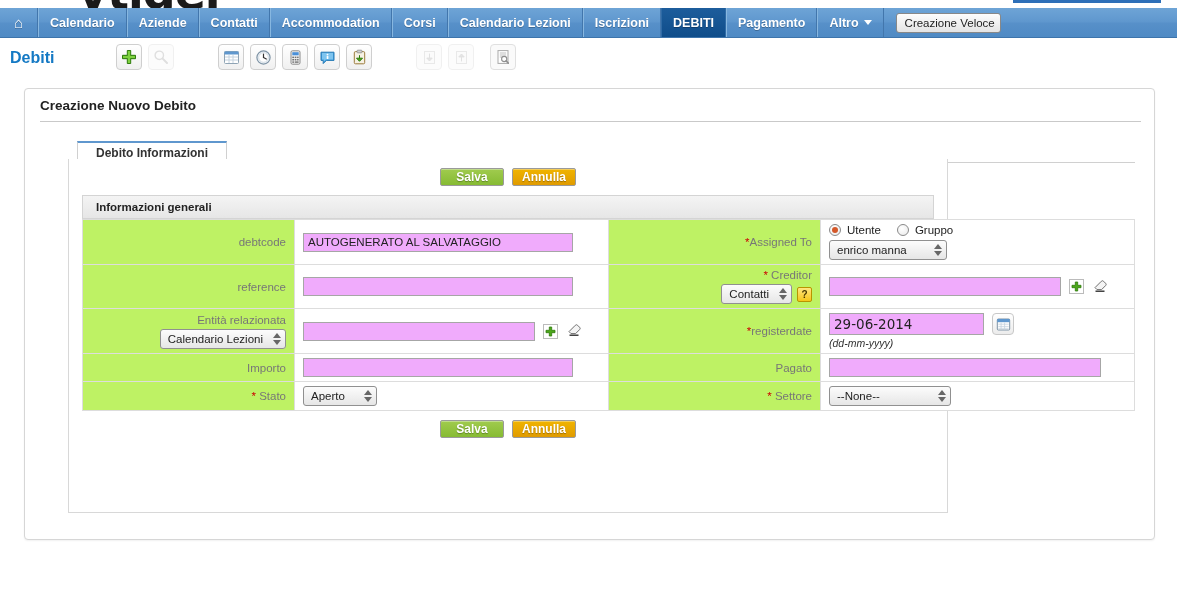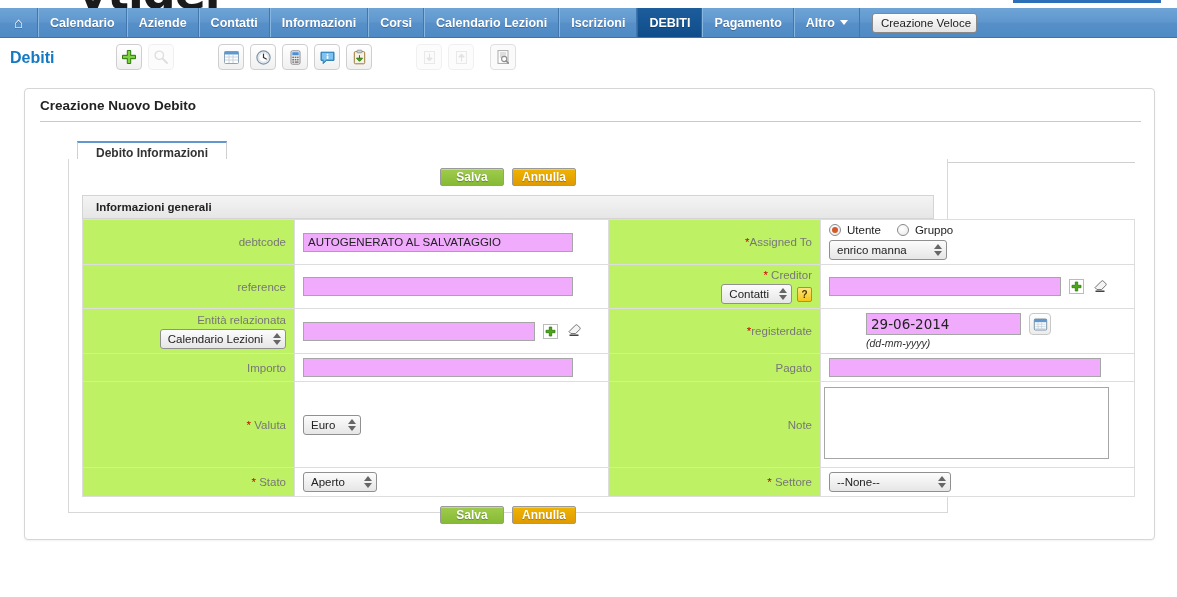--- a/index.html
+++ b/index.html
@@ -277,21 +277,21 @@
     cursor: pointer;
   }
   .calbtn {
     width: 22px; height: 22px;
     border: 1px solid #c8c8c8; border-radius: 4px;
     background: linear-gradient(to bottom,#ffffff,#ececec);
     display: flex; align-items: center; justify-content: center;
     cursor: pointer;
   }
   .cell-flex { display: flex; align-items: center; gap: 8px; }
-  .cell-flex-top { display: flex; align-items: flex-start; gap: 8px; margin-left: 37px; }
+  .cell-flex-top { display: flex; align-items: flex-start; gap: 8px; }
   .date-wrap { display: flex; flex-direction: column; }
 </style>
 </head>
 <body>
 
 <div class="logo-strip">
   <div class="logo-glyph">vtiger</div>
   <div class="logo-accent"></div>
 </div>
 
@@ -304,21 +304,21 @@
   <div class="nav-item">
     <span>Calendario</span>
   </div>
   <div class="nav-item">
     <span>Aziende</span>
   </div>
   <div class="nav-item">
     <span>Contatti</span>
   </div>
   <div class="nav-item">
-    <span>Informazioni</span>
+    <span>Accommodation</span>
   </div>
   <div class="nav-item">
     <span>Corsi</span>
   </div>
   <div class="nav-item">
     <span>Calendario Lezioni</span>
   </div>
   <div class="nav-item">
     <span>Iscrizioni</span>
   </div>
@@ -592,41 +592,20 @@
           <input class="txt w270" type="text" value="" style="">
         </td>
         <td class="lbl">
           <span>Pagato</span>
         </td>
         <td class="val">
           <input class="txt" style="width: 272px;" type="text" value="">
         </td>
       </tr>
 
-      <tr>
-        <td class="lbl" style="height:78px">
-          <span class="req">*</span>
-          <span>Valuta</span>
-        </td>
-        <td class="val">
-          <span class="selbox sel-euro">
-            <span>Euro</span>
-            <span class="spin">
-                  <i class="up"></i>
-                  <i class="dn"></i>
-                </span>
-          </span>
-        </td>
-        <td class="lbl">
-          <span>Note</span>
-        </td>
-        <td class="val" style="padding:5px 8px 5px 3px">
-          <textarea class="note" style=""></textarea>
-        </td>
-      </tr>
 
       <tr>
         <td class="lbl">
           <span class="req">*</span>
           <span>Stato</span>
         </td>
         <td class="val">
           <span class="selbox sel-stato">
             <span>Aperto</span>
             <span class="spin">

